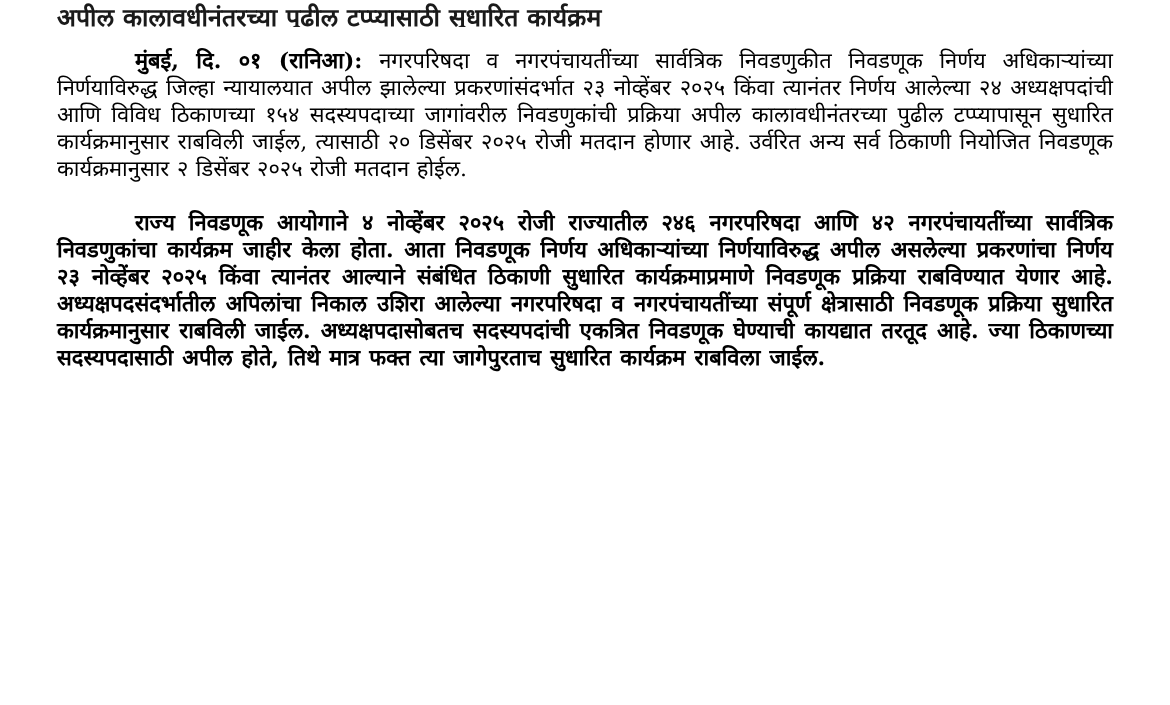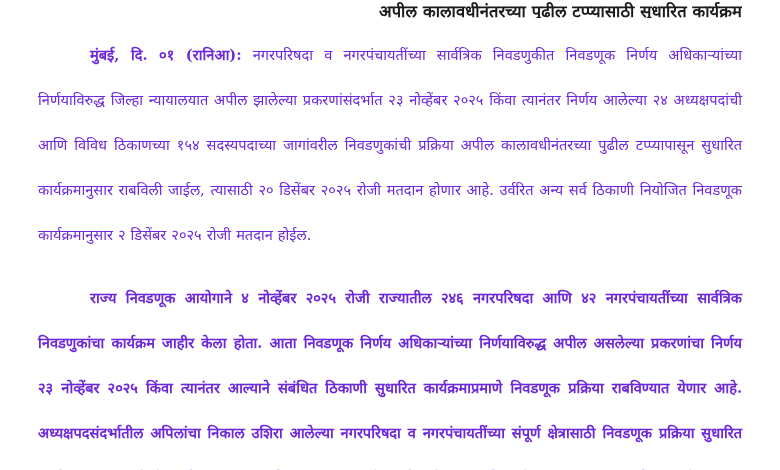--- a/index.html
+++ b/index.html
@@ -17,21 +17,21 @@
     position: relative;
     width: 780px;
     height: 470px;
     background: #ffffff;
     box-sizing: border-box;
     padding: 0 38px;
   }
   .headline {
     margin: 0;
     padding-top: 2px;
-    text-align: right;
+    text-align: left;
     font-family: "DejaVu Serif", serif;
     font-weight: bold;
     font-size: 16.5px;
     color: #1a1a1a;
     letter-spacing: 0.1px;
     white-space: nowrap;
     overflow: hidden;
   }
   .headline-clip {
     display: block;
@@ -39,22 +39,22 @@
     overflow: hidden;
     line-height: 19px;
   }
   .body-block {
     margin-top: 14px;
   }
   p.para {
     margin: 0;
     font-family: "DejaVu Serif", serif;
     font-size: 14.6px;
-    line-height: 45px;
-    color: #6d28d9;
+    line-height: 18px;
+    color: #000000;
     text-align: justify;
     text-justify: inter-word;
     text-indent: 52px;
     word-spacing: 0.4px;
   }
   p.para + p.para {
     margin-top: 18px;
     font-weight: bold;
   }
   p.para .lead {

